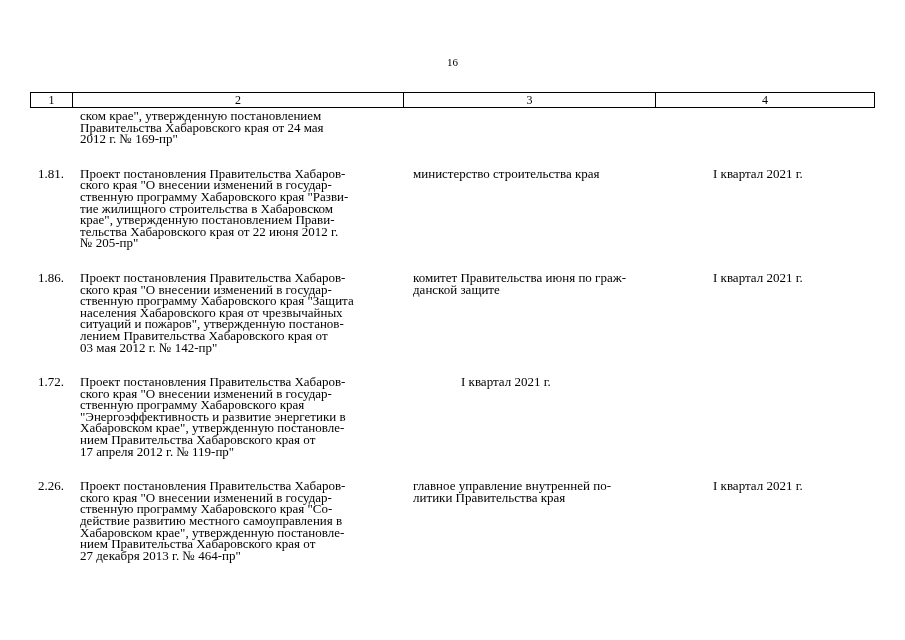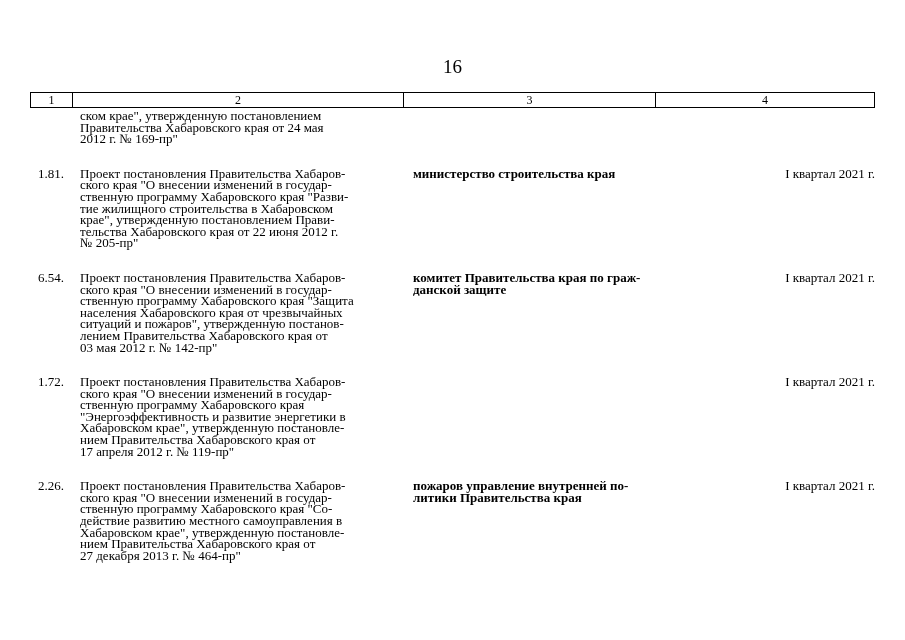--- a/index.html
+++ b/index.html
@@ -11,21 +11,21 @@
     position: relative;
     overflow: hidden;
   }
   .page {
     position: absolute; left: 0; top: 0;
     width: 905px; height: 640px;
     background: #ffffff;
   }
   .page-number {
     position: absolute; top: 56px; left: 0; width: 100%;
-    text-align: center; font-size: 19px;
+    text-align: center; font-size: 11px;
   }
   .doc-table {
     position: absolute; left: 30px; top: 92px; width: 845px;
   }
   .thead {
     display: flex;
     border: 1px solid #000;
     height: 16px;
   }
   .th {
@@ -41,22 +41,22 @@
   .w3 { width: 252px; }
   .tbody {
     padding-top: 2px;
     font-size: 13px;
     line-height: 11.6px;
   }
   .row { display: flex; margin-bottom: 23px; }
   .cell { flex-shrink: 0; white-space: pre; }
   .cell.c1 { width: 42px; padding-left: 8px; }
   .cell.c2 { width: 331px; padding-left: 8px; }
-  .cell.c3 { width: 252px; padding-left: 10px; font-weight: bold; }
-  .cell.c4 { flex: 1; padding-left: 58px; white-space: nowrap; text-align: right; }
+  .cell.c3 { width: 252px; padding-left: 10px; }
+  .cell.c4 { flex: 1; padding-left: 58px; white-space: nowrap; }
 </style>
 </head>
 <body>
 
 <div class="page">
   <div class="page-number">16</div>
 
   <div class="doc-table">
     <div class="thead">
       <div class="th w1">1</div>
@@ -83,29 +83,29 @@
 ственную программу Хабаровского края "Разви-
 тие жилищного строительства в Хабаровском
 крае", утвержденную постановлением Прави-
 тельства Хабаровского края от 22 июня 2012 г.
 № 205-пр"</div>
         <div class="cell c3">министерство строительства края</div>
         <div class="cell c4">I квартал 2021 г.</div>
       </div>
 
       <div class="row">
-        <div class="cell c1">6.54.</div>
+        <div class="cell c1">1.86.</div>
         <div class="cell c2">Проект постановления Правительства Хабаров-
 ского края "О внесении изменений в государ-
 ственную программу Хабаровского края "Защита
 населения Хабаровского края от чрезвычайных
 ситуаций и пожаров", утвержденную постанов-
 лением Правительства Хабаровского края от
 03 мая 2012 г. № 142-пр"</div>
-        <div class="cell c3">комитет Правительства края по граж-
+        <div class="cell c3">комитет Правительства июня по граж-
 данской защите</div>
         <div class="cell c4">I квартал 2021 г.</div>
       </div>
 
       <div class="row">
         <div class="cell c1">1.72.</div>
         <div class="cell c2">Проект постановления Правительства Хабаров-
 ского края "О внесении изменений в государ-
 ственную программу Хабаровского края
 "Энергоэффективность и развитие энергетики в
@@ -117,20 +117,20 @@
 
       <div class="row">
         <div class="cell c1">2.26.</div>
         <div class="cell c2">Проект постановления Правительства Хабаров-
 ского края "О внесении изменений в государ-
 ственную программу Хабаровского края "Со-
 действие развитию местного самоуправления в
 Хабаровском крае", утвержденную постановле-
 нием Правительства Хабаровского края от
 27 декабря 2013 г. № 464-пр"</div>
-        <div class="cell c3">пожаров управление внутренней по-
+        <div class="cell c3">главное управление внутренней по-
 литики Правительства края</div>
         <div class="cell c4">I квартал 2021 г.</div>
       </div>
 
     </div>
   </div>
 </div>
 
 </body></html>

